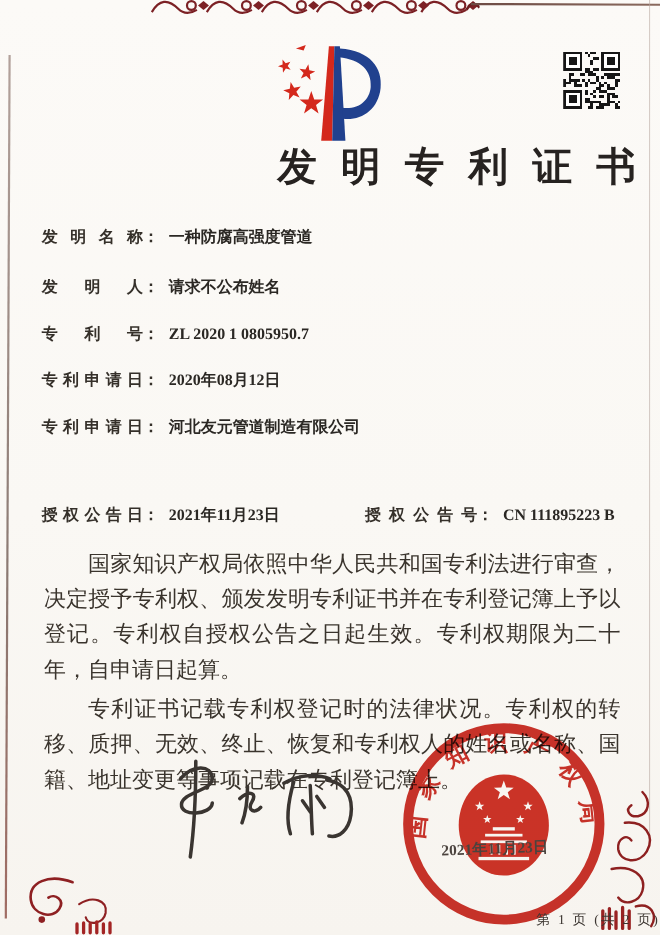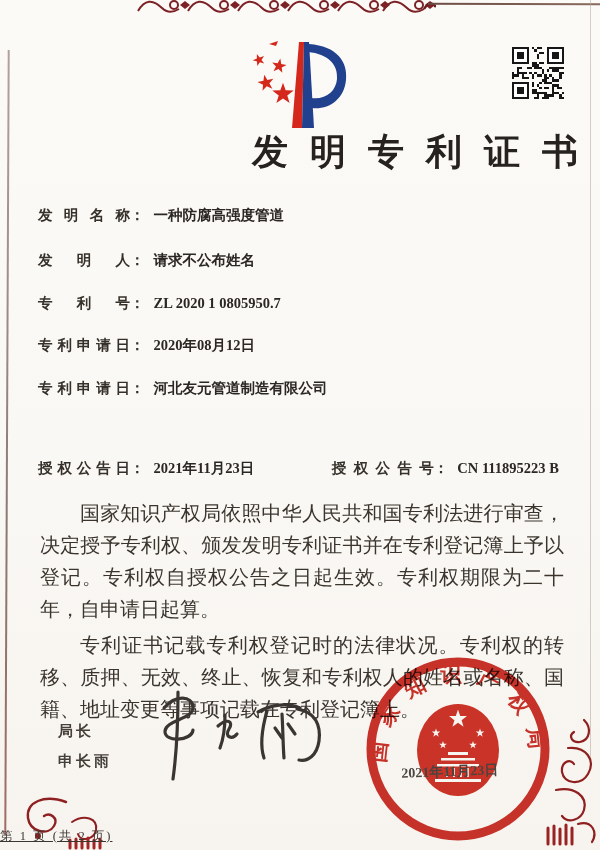--- a/index.html
+++ b/index.html
@@ -24,21 +24,21 @@
   .flabel{display:inline-block;width:92px;text-align:justify;text-align-last:justify;color:#35302a;font-weight:600;}
   .flabel-wide{display:inline-block;width:102px;text-align:justify;text-align-last:justify;color:#35302a;font-weight:600;}
   .fcolon{color:#35302a;font-weight:600;}
   .fvalue{font-weight:700;margin-left:9px;color:#2b2824;}
   
   #body-text{left:40px;top:497px;width:524px;}
   #body-text p{margin:0 0 4px 0;text-indent:2em;font-size:20px;line-height:1.6;color:#3a342d;text-align:justify;}
   
   #signer{left:58px;top:716px;font-size:15px;color:#46403a;font-weight:600;letter-spacing:3px;line-height:2;}
   
-  #footer{left:0;top:828px;width:600px;text-align:left;font-size:12.5px;letter-spacing:2px;color:#3c3631;text-decoration:underline;}
+  #footer{left:0;top:828px;width:600px;text-align:right;font-size:12.5px;letter-spacing:2px;color:#3c3631;}
   svg{display:block;}
   .seal-wrap{mix-blend-mode:multiply;opacity:.93;}
 </style>
 </head>
 <body>
 
 <div id="page">
 
   <svg class="abs" style="left:136px;top:-3px" width="300" height="17" viewBox="0 0 300 17">
     <defs>
@@ -223,24 +223,20 @@
     <span style="display:inline-block;margin-left:74px">
       <span class="flabel-wide">授权公告号</span><span class="fcolon">：</span><span class="fvalue">CN 111895223 B</span>
     </span>
   </div>
 
   <div class="abs" id="body-text">
     <p>国家知识产权局依照中华人民共和国专利法进行审查，决定授予专利权、颁发发明专利证书并在专利登记簿上予以登记。专利权自授权公告之日起生效。专利权期限为二十年，自申请日起算。</p>
     <p>专利证书记载专利权登记时的法律状况。专利权的转移、质押、无效、终止、恢复和专利权人的姓名或名称、国籍、地址变更等事项记载在专利登记簿上。</p>
   </div>
 
-  <div class="abs" id="signer">
-    <div>局长</div>
-    <div>申长雨</div>
-  </div>
 
   <svg class="abs" style="left:130px;top:688px" width="220" height="95" viewBox="0 0 220 95" fill="none" stroke="#3a3531" stroke-width="3.2" stroke-linecap="round">
     <path d="M34 20 C46 6 62 8 63 19 C64 31 36 32 35 43 C34 55 62 53 63 42"></path>
     <path d="M48 4 C48 30 47 62 43 91"></path>
     <path d="M95 27 C95 40 93 52 90 60 M88 38 C97 30 104 33 99 41 C94 49 102 52 107 46"></path>
     <path d="M128 24 C142 16 158 15 170 20"></path>
     <path d="M137 23 C131 44 130 58 134 70"></path>
     <path d="M167 21 C186 24 191 38 189 53 C187 67 178 74 169 72"></path>
     <path d="M152 26 C153 42 153 58 154 70"></path>
     <path d="M145 40 L152 50 M158 36 L165 46"></path>

